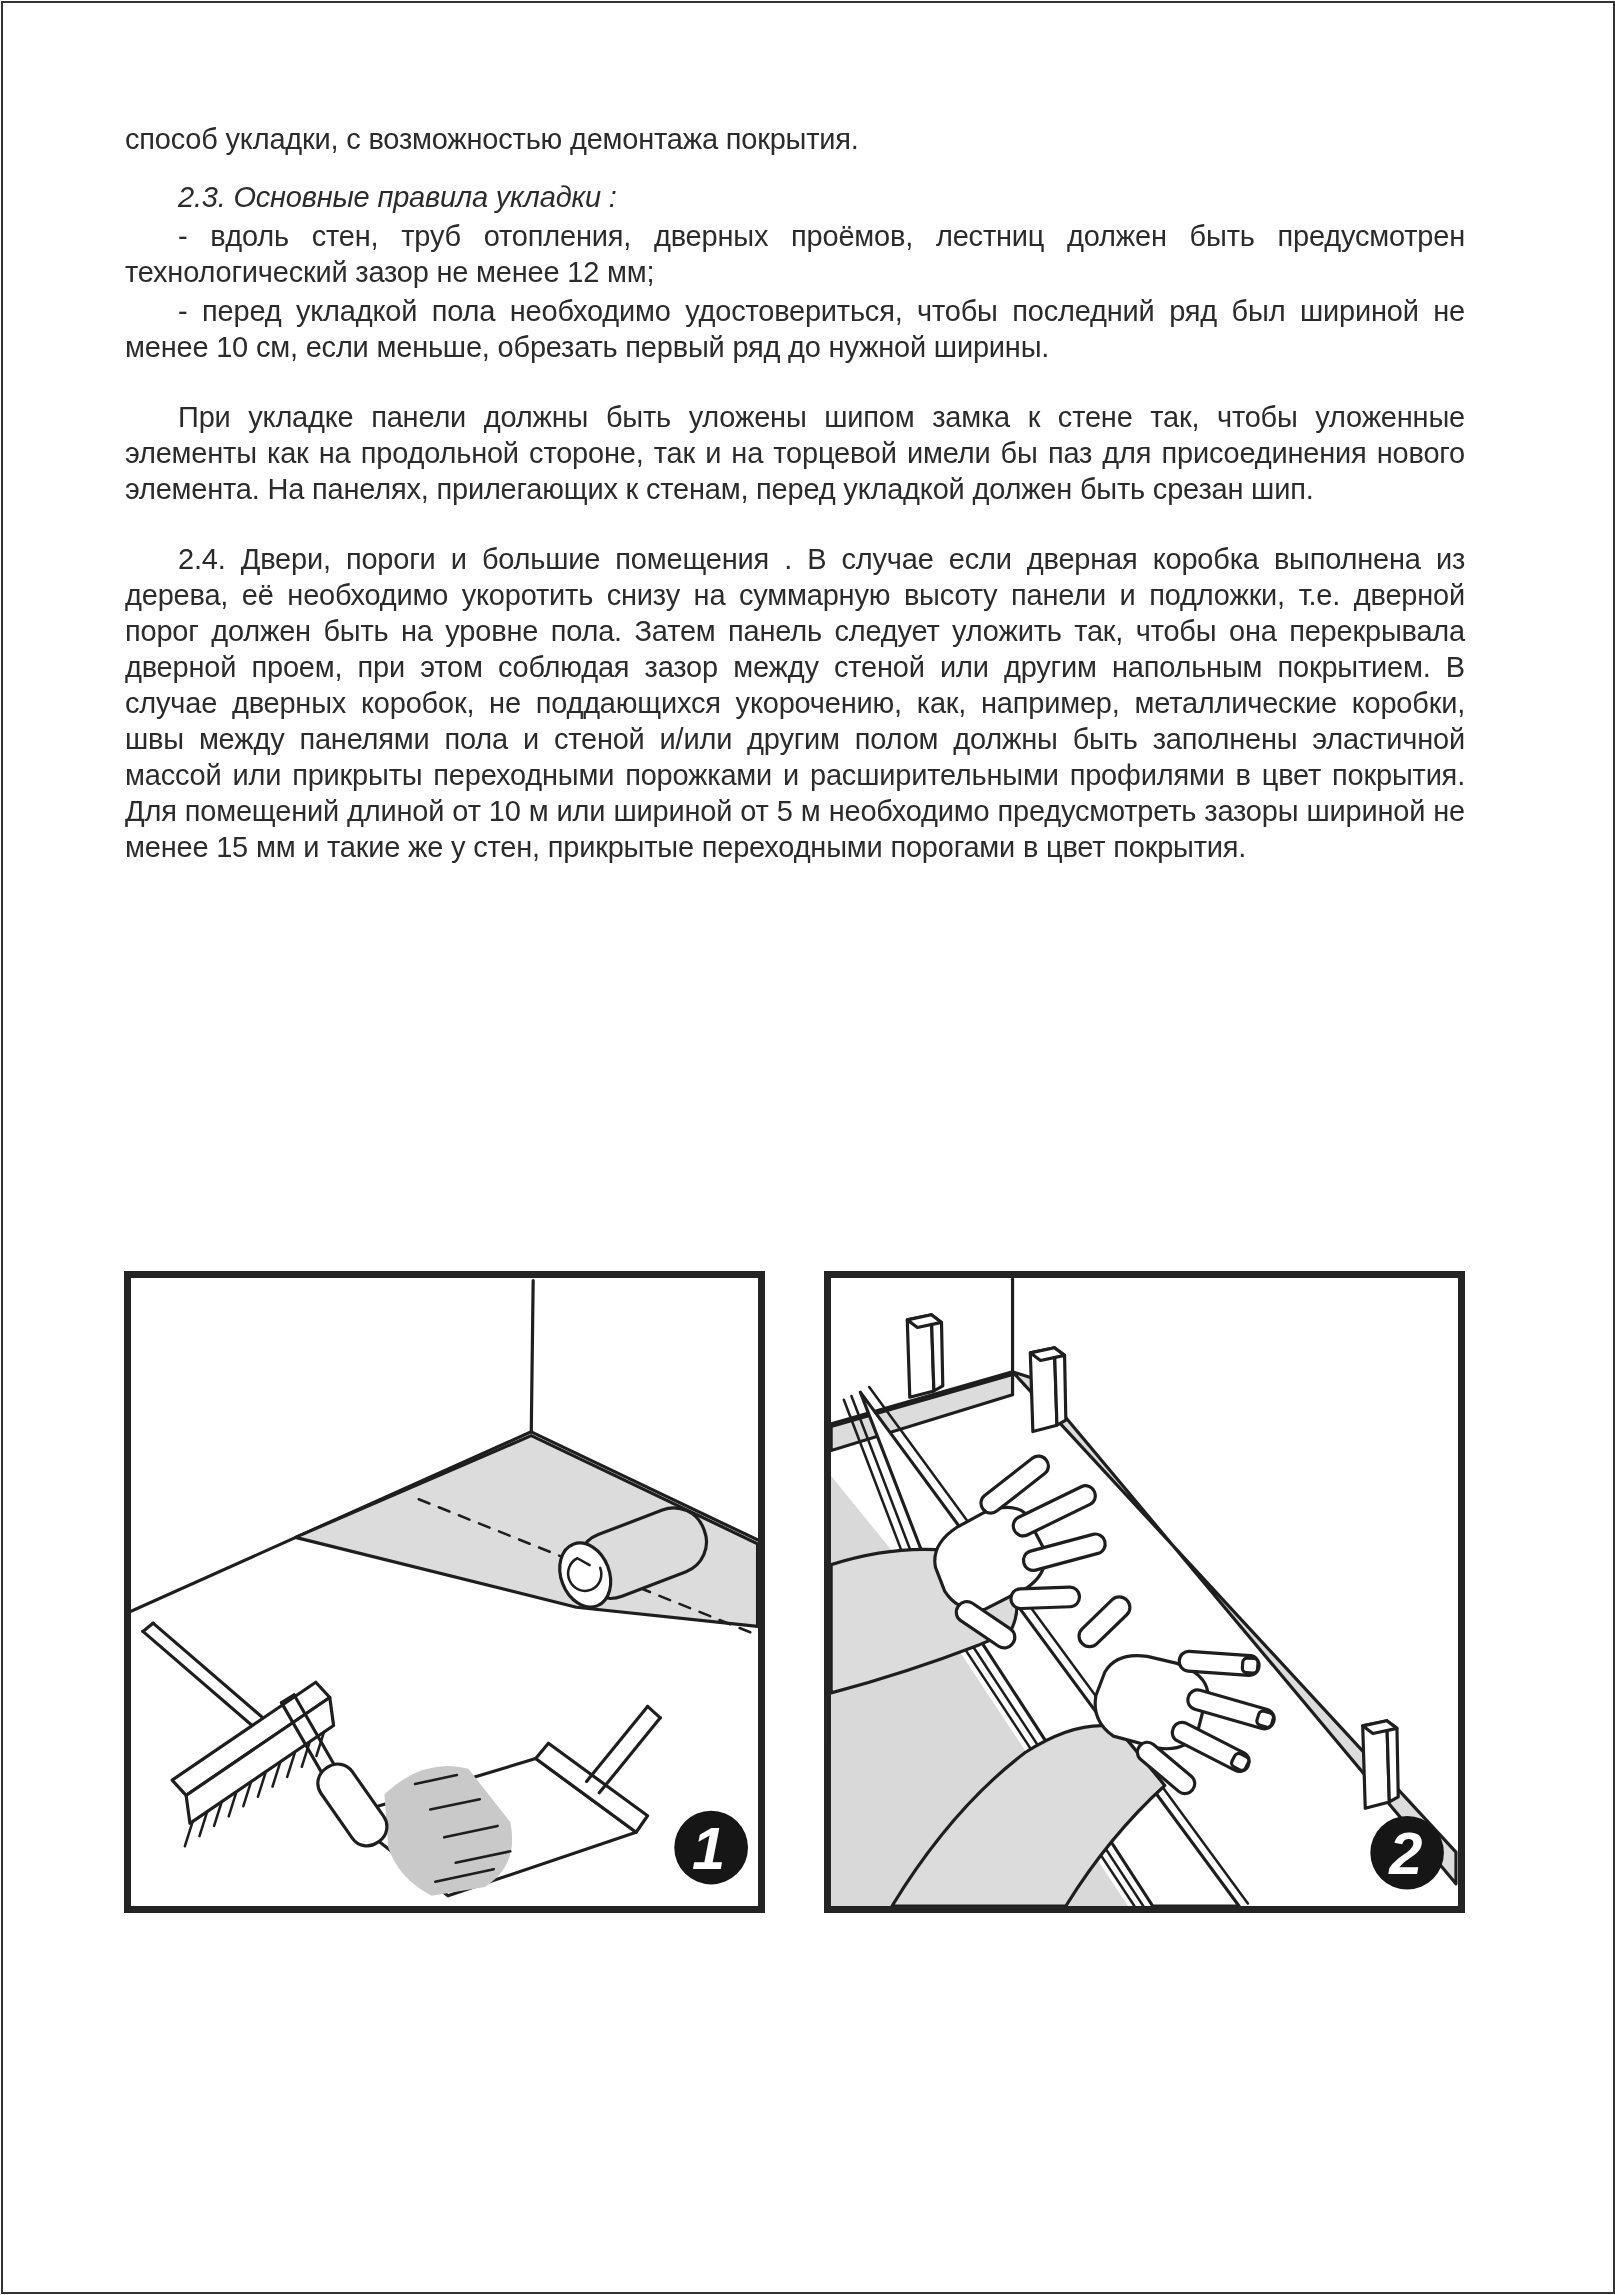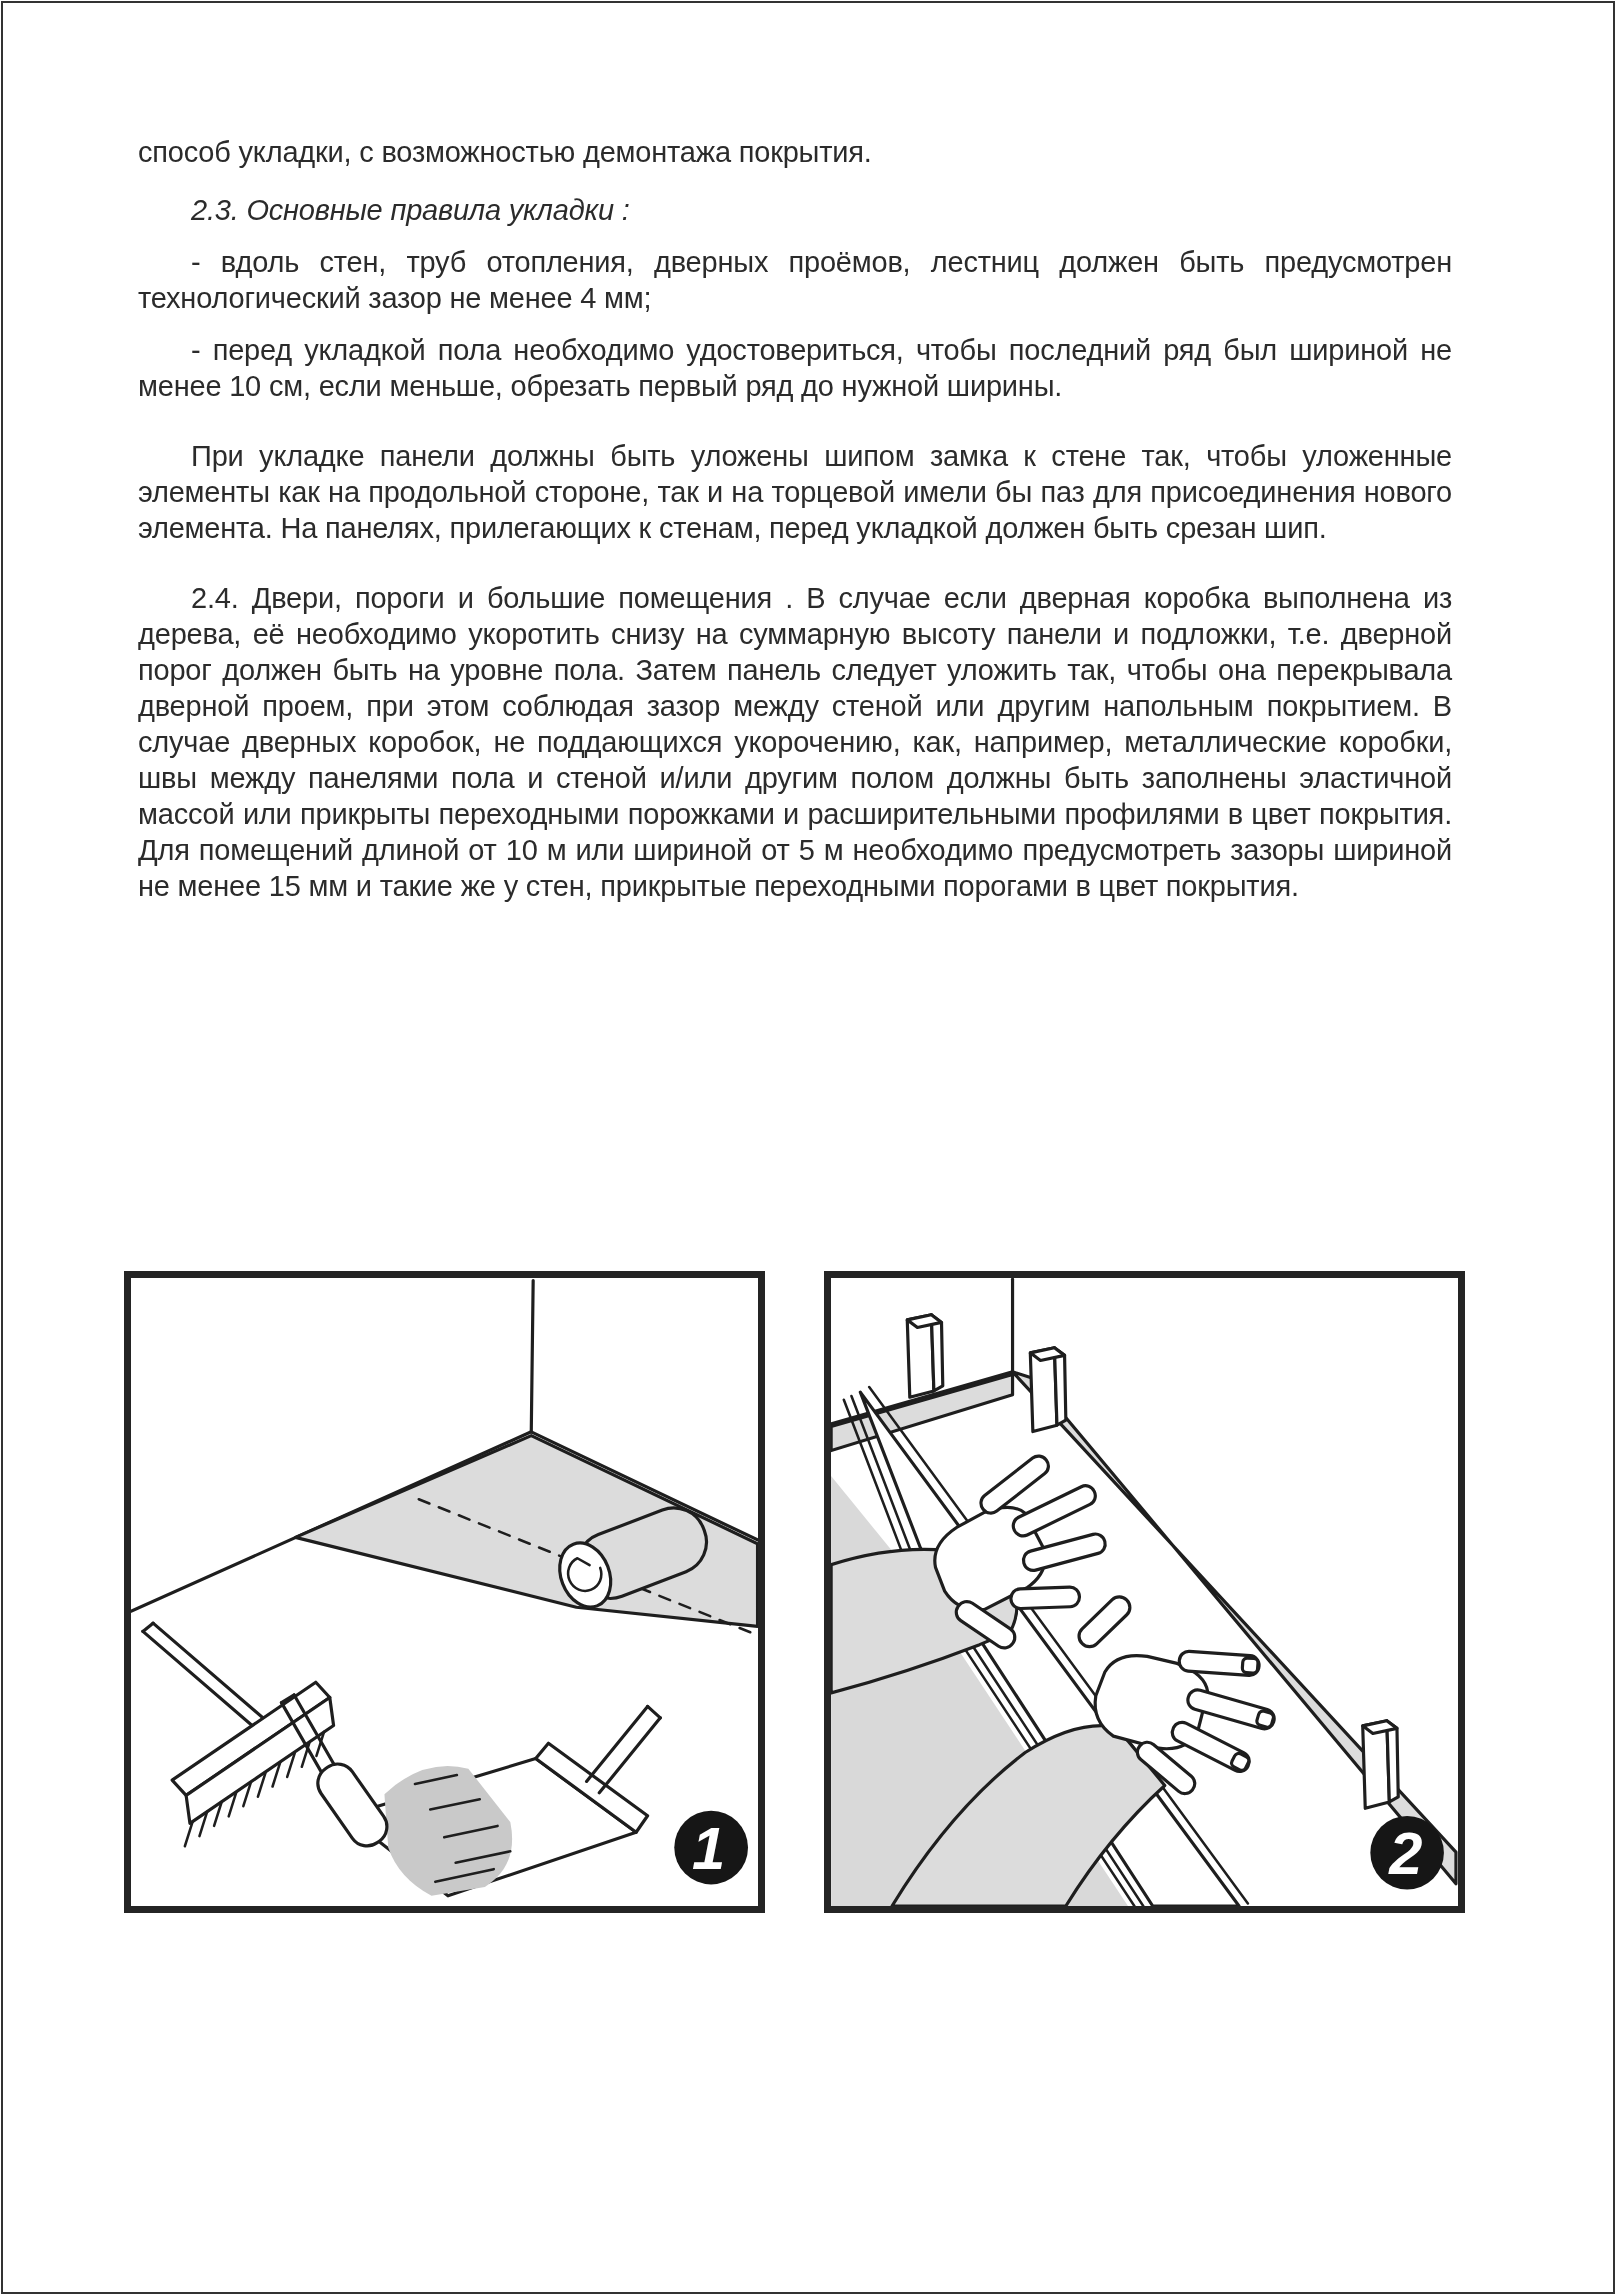--- a/index.html
+++ b/index.html
@@ -3,21 +3,21 @@
 <meta charset="utf-8">
 <style>
   html,body{margin:0;padding:0;background:#ffffff;}
   body{width:1616px;height:2295px;position:relative;font-family:"Liberation Sans",sans-serif;overflow:hidden;}
   .frame{position:absolute;inset:1.3px;border:2.6px solid #333333;pointer-events:none;}
   .text-block{
     position:absolute;left:122px;top:118px;width:1346px;
     color:#2b2b2b;font-size:29px;line-height:36px;letter-spacing:-0.2px;
     text-align:justify;
   }
-  .para{margin:16px;text-indent:53px;}
+  .para{margin:3px;text-indent:53px;}
   .no-indent{text-indent:0;}
   .gap-top-sm{margin-top:22px;font-style:italic;}
   .gap-top{margin-top:34px;}
   .bold{font-weight:700;}
   .figures{position:absolute;left:124px;top:1271px;display:flex;gap:59px;}
   .figbox{margin:0;width:641px;height:642px;border:7.2px solid #242424;box-sizing:border-box;background:#fff;}
   .figbox svg{display:block;width:100%;height:100%;}
   .ln{fill:none;stroke:#1e1e1e;stroke-width:5;stroke-linecap:round;stroke-linejoin:round;}
   .ln4{fill:none;stroke:#1e1e1e;stroke-width:4;stroke-linecap:round;stroke-linejoin:round;}
   .wh{fill:#ffffff;stroke:#1e1e1e;stroke-width:5;stroke-linejoin:round;}
@@ -28,21 +28,21 @@
   .badge-num{fill:#ffffff;font-family:"Liberation Sans",sans-serif;font-size:94px;font-weight:700;font-style:italic;text-anchor:middle;}
 </style>
 </head>
 <body>
 
 <div class="frame"></div>
 
 <main class="text-block">
   <p class="para no-indent">способ укладки, с возможностью демонтажа покрытия.</p>
   <p class="para gap-top-sm">2.3. Основные правила укладки :</p>
-  <p class="para">- вдоль стен, труб отопления, дверных проёмов, лестниц должен быть предусмотрен технологический зазор не менее 4 мм;</p>
+  <p class="para">- вдоль стен, труб отопления, дверных проёмов, лестниц должен быть предусмотрен технологический зазор не менее 12 мм;</p>
   <p class="para">- перед укладкой пола необходимо удостовериться, чтобы последний ряд был шириной не менее 10 см, если меньше, обрезать первый ряд до нужной ширины.</p>
   <p class="para gap-top">При укладке панели должны быть уложены шипом замка к стене так, чтобы уложенные элементы как на продольной стороне, так и на торцевой имели бы паз для присоединения нового элемента. На панелях, прилегающих к стенам, перед укладкой должен быть срезан шип.</p>
   <p class="para gap-top">2.4. Двери, пороги и большие помещения . В случае если дверная коробка выполнена из дерева, её необходимо укоротить снизу на суммарную высоту панели и подложки, т.е. дверной порог должен быть на уровне пола. Затем панель следует уложить так, чтобы она перекрывала дверной проем, при этом соблюдая зазор между стеной или другим напольным покрытием. В случае дверных коробок, не поддающихся укорочению, как, например, металлические коробки, швы между панелями пола и стеной и/или другим полом должны быть заполнены эластичной массой или прикрыты переходными порожками и расширительными профилями в цвет покрытия. Для помещений длиной от 10 м или шириной от 5 м необходимо предусмотреть зазоры шириной не менее 15 мм и такие же у стен, прикрытые переходными порогами в цвет покрытия.</p>
 </main>
 
 <section class="figures">
 
   <figure class="figbox">
     <svg viewBox="0 0 985 988">
       <g>

